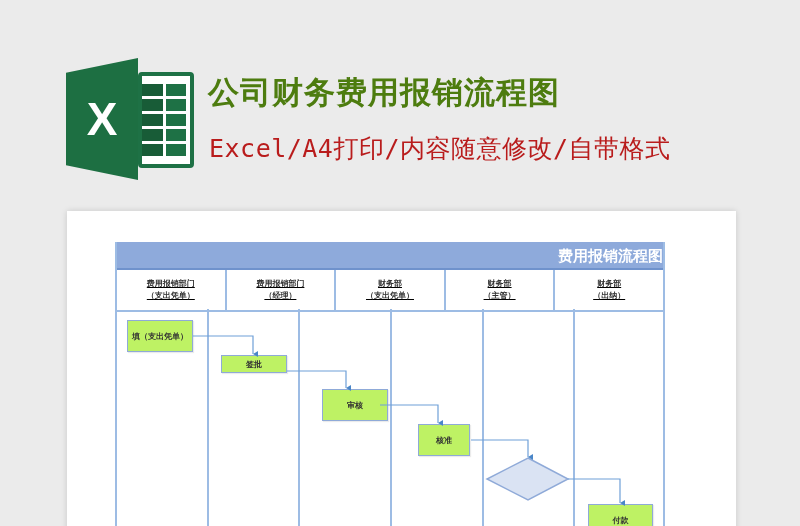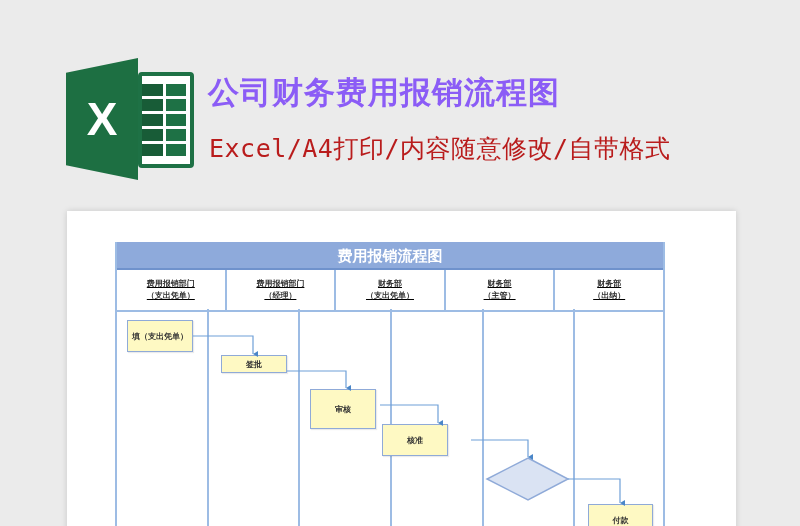--- a/index.html
+++ b/index.html
@@ -27,58 +27,58 @@
     background: #1d6f42;
     clip-path: polygon(0 12%, 100% 0, 100% 100%, 0 88%);
   }
   .logo .x {
     position: absolute; left: 0; top: 0; width: 72px; height: 122px;
     display: flex; align-items: center; justify-content: center;
     color: #ffffff; font-family: "Liberation Sans", sans-serif; font-weight: bold; font-size: 46px;
   }
   .headline {
     position: absolute; left: 208px; top: 72px;
-    font-size: 31px; font-weight: bold; color: #8b5cf6; letter-spacing: 1px;
+    font-size: 31px; font-weight: bold; color: #4d7c0f; letter-spacing: 1px;
     font-family: "DejaVu Sans", sans-serif;
   }
   .subline {
     position: absolute; left: 209px; top: 132px;
     font-size: 25px; color: #b91c1c; letter-spacing: 0.5px;
     font-family: "DejaVu Sans Mono", monospace;
   }
   
   .page {
     position: absolute; left: 67px; top: 211px; width: 669px; height: 330px;
     background: #ffffff; box-shadow: 0 0 6px rgba(0,0,0,0.15);
   }
   .flow {
     position: absolute; left: 115px; top: 242px; width: 550px; height: 300px;
     border-left: 2px solid #9dbce4; border-right: 2px solid #9dbce4;
   }
   .flow-title {
     position: absolute; left: 0; top: 0; width: 100%; height: 28px;
     background: #8eaadb; color: #ffffff; border-bottom: 2px solid #6f92cc;
-    font-size: 15px; font-weight: bold; text-align: center; line-height: 28px;
+    font-size: 15px; font-weight: bold; text-align: right; line-height: 28px;
     font-family: "DejaVu Serif", serif;
   }
   .headers {
     position: absolute; left: 0; top: 28px; width: 100%; height: 42px;
     display: flex; border-bottom: 2px solid #9dbce4; text-decoration: underline;
   }
   .headers .h {
     flex: 1; border-right: 2px solid #9dbce4;
     display: flex; align-items: center; justify-content: center; text-align: center;
     font-size: 8px; line-height: 12px; color: #333333; font-weight: bold;
   }
   .headers .h:last-child { border-right: none; }
   .lane {
     position: absolute; top: 67px; width: 2px; height: 240px; background: #9dbce4;
   }
   .box {
-    position: absolute; background: #fef9c3; border: 1.5px solid #8faad8;
+    position: absolute; background: #bef264; border: 1.5px solid #8faad8;
     display: flex; align-items: center; justify-content: center;
     font-size: 8px; color: #333333; font-weight: bold;
     box-shadow: 1px 1px 1px rgba(0,0,0,0.08);
   }
   svg.arrows { position: absolute; left: 0; top: 0; width: 800px; height: 526px; pointer-events: none; }
   .diamond-label {
     position: absolute; font-size: 8px; color: #333333; font-weight: bold;
     display: flex; align-items: center; justify-content: center;
   }
 </style>
@@ -144,22 +144,22 @@
   </div>
   <div class="lane" style="left:90px"></div>
   <div class="lane" style="left:181px"></div>
   <div class="lane" style="left:273px"></div>
   <div class="lane" style="left:365px"></div>
   <div class="lane" style="left:456px"></div>
 </div>
 
 <div class="box" style="left:127px;top:320px;width:66px;height:32px">填（支出凭单）</div>
 <div class="box" style="left:221px;top:355px;width:66px;height:18px">签批</div>
-<div class="box" style="left:310px;top:389px;width:66px;height:40px">审核</div>
-<div class="box" style="left:382px;top:424px;width:66px;height:32px">核准</div>
+<div class="box" style="left:322px;top:389px;width:66px;height:32px">审核</div>
+<div class="box" style="left:418px;top:424px;width:52px;height:32px">核准</div>
 <div class="diamond-label" style="left:488px;top:460px;width:80px;height:38px">批准</div>
 <div class="box" style="left:588px;top:504px;width:65px;height:32px">付款</div>
 
 <svg class="arrows" viewBox="0 0 800 526">
   <defs>
     <marker id="ah" markerWidth="6" markerHeight="6" refX="3" refY="5" orient="auto" markerUnits="userSpaceOnUse">
       <path d="M0,0 L6,0 L3,5 Z" fill="#4a86c8"></path>
     </marker>
   </defs>
   <polygon points="528,458 568,479 528,500 487,479" fill="#dae3f3" stroke="#8faad8" stroke-width="1.5"></polygon>

